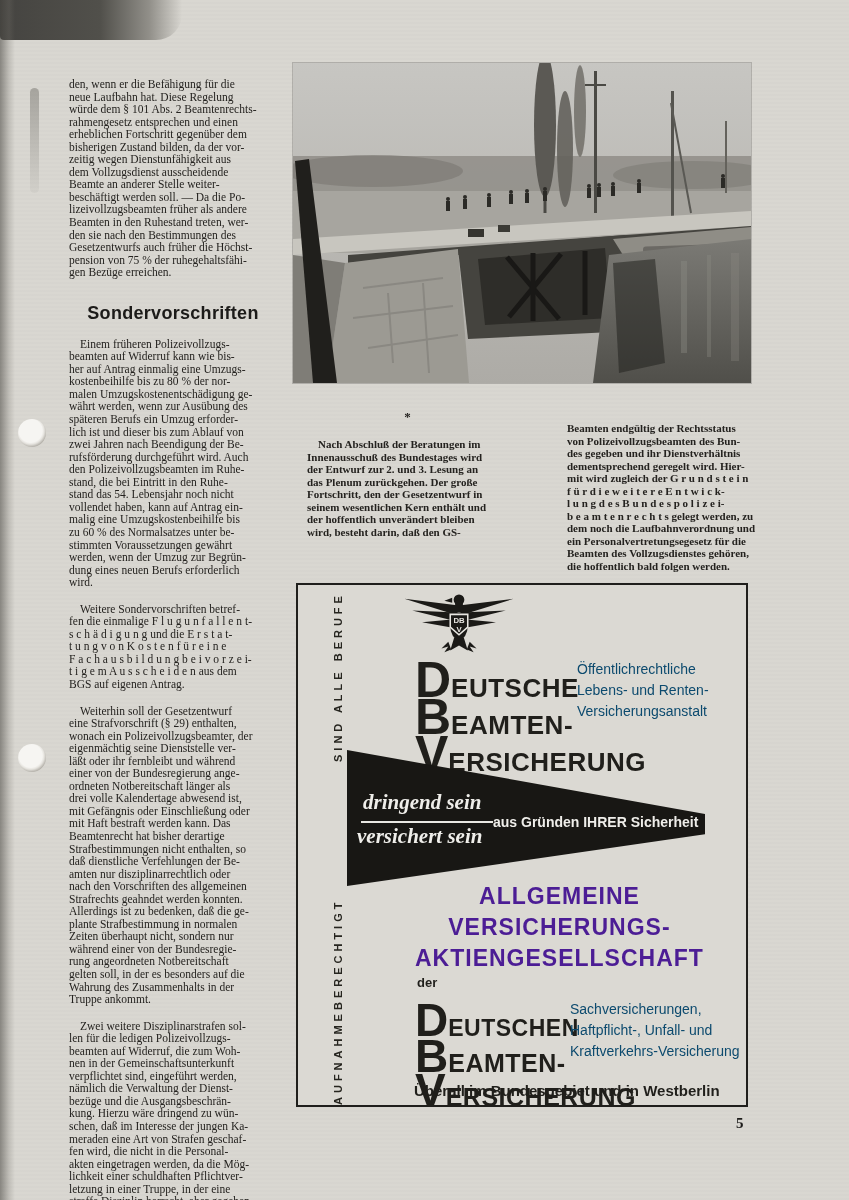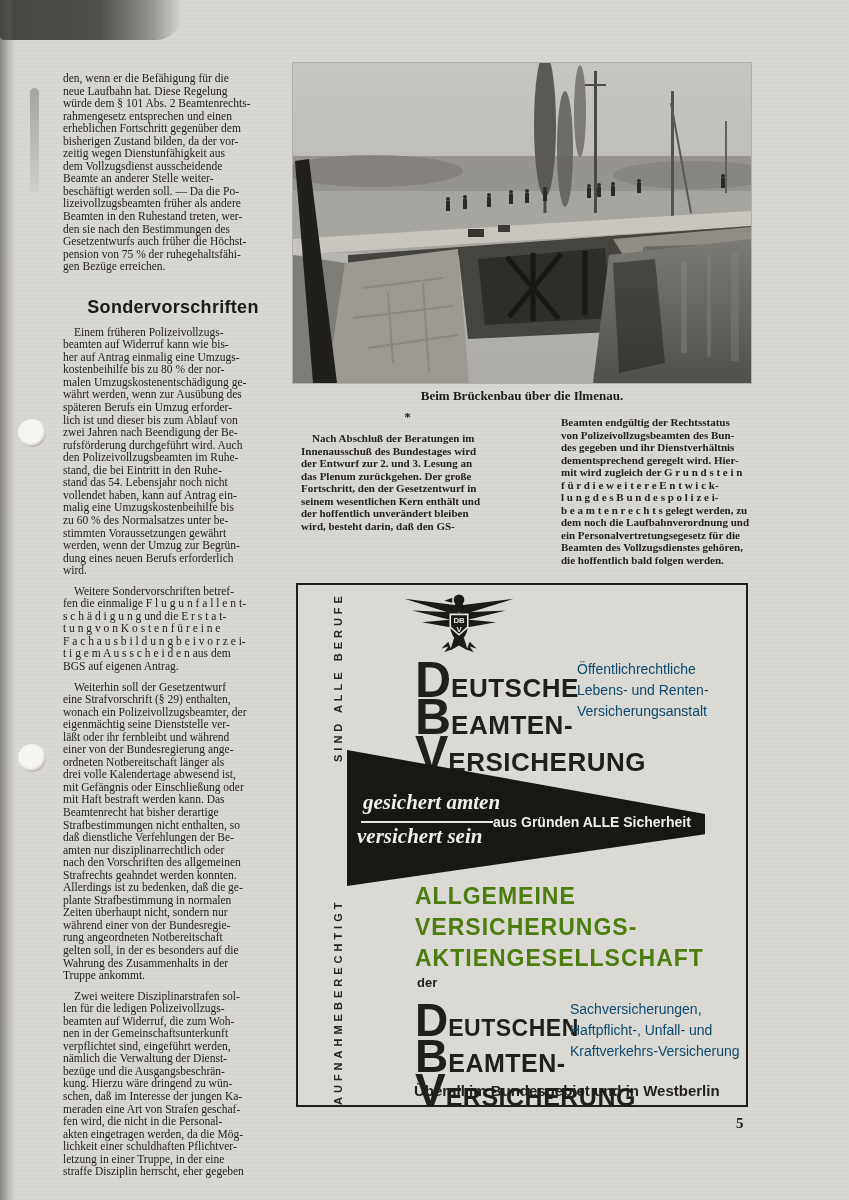--- a/index.html
+++ b/index.html
@@ -14,21 +14,21 @@
     background:linear-gradient(to right,#383734 0%,#45443f 55%,#8b8983 82%,transparent 100%);
     border-radius:0 0 26px 4px;opacity:.92;}
   .art-leftstrip{position:absolute;left:0;top:0;width:15px;height:1200px;
     background:linear-gradient(to right,rgba(70,68,63,.55),rgba(120,117,110,.25) 60%,transparent);}
   .art-streak{position:absolute;left:30px;top:88px;width:9px;height:105px;border-radius:8px;
     background:linear-gradient(to bottom,rgba(90,88,82,.4),rgba(90,88,82,.05));}
   .punch{position:absolute;width:28px;height:28px;border-radius:50%;
     background:radial-gradient(circle at 45% 42%, #f6f5f2 0 52%, #e6e4df 60%, #b6b3ac 72%, rgba(0,0,0,.07) 82%, transparent 88%);}
   
   .col{position:absolute;}
-  .col p{margin:8px;white-space:pre-line;font-size:11.5px;line-height:12.55px;text-align:left;}
+  .col p{margin:14px;white-space:pre-line;font-size:11.5px;line-height:12.55px;text-align:left;}
   .col.boldcol p{font-weight:bold;font-size:11px;}
   p.indent{text-indent:11px;}
   h2.subhead{font-family:"Liberation Sans",sans-serif;font-weight:bold;font-size:18px;
     margin:24px 0 7px;text-align:center;letter-spacing:.3px;color:#1c1b19;}
   .asterisk{text-align:center;font-size:13px;line-height:15px;font-weight:bold;margin:1px 0;}
   
   .photo-block{position:absolute;left:293px;top:63px;width:458px;}
   .photo-block svg{display:block;outline:1px solid rgba(0,0,0,.18);}
   .caption{margin-top:5px;text-align:center;font-weight:bold;font-size:13px;color:#1d1c1a;}
   
@@ -45,21 +45,21 @@
   .smallcaps-sub{position:absolute;font-family:"Liberation Sans",sans-serif;font-weight:normal;
     font-size:14px;line-height:21px;color:#0c4a6e;white-space:pre-line;}
   .pennant{position:absolute;left:49px;top:165px;width:358px;height:136px;background:#181714;
     clip-path:polygon(0 0,100% 47%,100% 62%,0 100%);}
   .script{position:absolute;color:#efeeea;font-family:"Liberation Serif",serif;
     font-style:italic;font-weight:bold;font-size:21px;white-space:nowrap;}
   .sep-line{position:absolute;left:14px;top:71px;width:132px;height:1.5px;background:#e9e8e3;}
   .banner-right{position:absolute;left:146px;top:64px;color:#efeeea;
     font-family:"Liberation Sans",sans-serif;font-weight:bold;font-size:14px;white-space:nowrap;}
   .title2{position:absolute;left:117px;top:296px;font-family:"Liberation Sans",sans-serif;
-    font-weight:bold;font-size:23px;line-height:31px;letter-spacing:1px;color:#4d7c0f;white-space:pre-line;}
+    font-weight:bold;font-size:23px;line-height:31px;letter-spacing:1px;color:#4c1d95;white-space:pre-line;text-align:center;}
   .der{position:absolute;left:119px;top:390px;font-family:"Liberation Sans",sans-serif;
     font-weight:bold;font-size:13px;color:#201f1b;}
   .ad-footer{position:absolute;left:116px;top:497px;font-family:"Liberation Sans",sans-serif;
     font-weight:bold;font-size:15px;color:#201f1b;white-space:nowrap;}
   .page-num{position:absolute;left:736px;top:1115px;font-weight:bold;font-size:15px;color:#1d1c1a;}
 </style>
 </head>
 <body>
 
 <div class="page">
@@ -238,21 +238,20 @@
 
       <polygon points="300,320 316,192 458,176 458,320" fill="url(#water)"></polygon>
       <polygon points="320,200 362,196 372,300 326,310" fill="#23221f" opacity=".55"></polygon>
       <rect x="388" y="198" width="6" height="92" fill="#8d8b85" opacity=".4"></rect>
       <rect x="414" y="192" width="4" height="102" fill="#8d8b85" opacity=".35"></rect>
       <rect x="438" y="190" width="8" height="108" fill="#8d8b85" opacity=".3"></rect>
 
       <polygon points="0,192 52,200 34,320 0,320" fill="#7f7d77"></polygon>
       <polygon points="2,98 16,96 44,320 20,320" fill="#201f1c"></polygon>
     </svg>
-    <div class="caption">Beim Brückenbau über die Ilmenau.</div>
   </div>
 
   <div class="col boldcol" style="left:293px;top:408px;width:229px;">
     <div class="asterisk">*</div>
     <p class="indent">Nach Abschluß der Beratungen im
 Innenausschuß des Bundestages wird
 der Entwurf zur 2. und 3. Lesung an
 das Plenum zurückgehen. Der große
 Fortschritt, den der Gesetzentwurf in
 seinem wesentlichen Kern enthält und
@@ -312,24 +311,24 @@
       <div class="bigline">
         <span class="initial">V</span>
           <span class="rest">ERSICHERUNG</span>
       </div>
     </div>
     <div class="smallcaps-sub" style="left:279px;top:74px;">Öffentlichrechtliche
 Lebens- und Renten-
 Versicherungsanstalt</div>
 
     <div class="pennant">
-      <span class="script" style="left:16px;top:40px;">gesichert amten</span>
+      <span class="script" style="left:16px;top:40px;">dringend sein</span>
       <div class="sep-line"></div>
       <span class="script" style="left:10px;top:74px;">versichert sein</span>
-      <span class="banner-right">aus Gründen ALLE Sicherheit</span>
+      <span class="banner-right">aus Gründen IHRER Sicherheit</span>
     </div>
 
     <div class="title2">ALLGEMEINE
 VERSICHERUNGS-
 AKTIENGESELLSCHAFT</div>
     <div class="der">der</div>
 
     <div class="dbv" style="left:117px;top:402px;">
       <div class="bigline" style="height:34px;">
         <span class="initial" style="font-size:46px;line-height:34px;">D</span>

